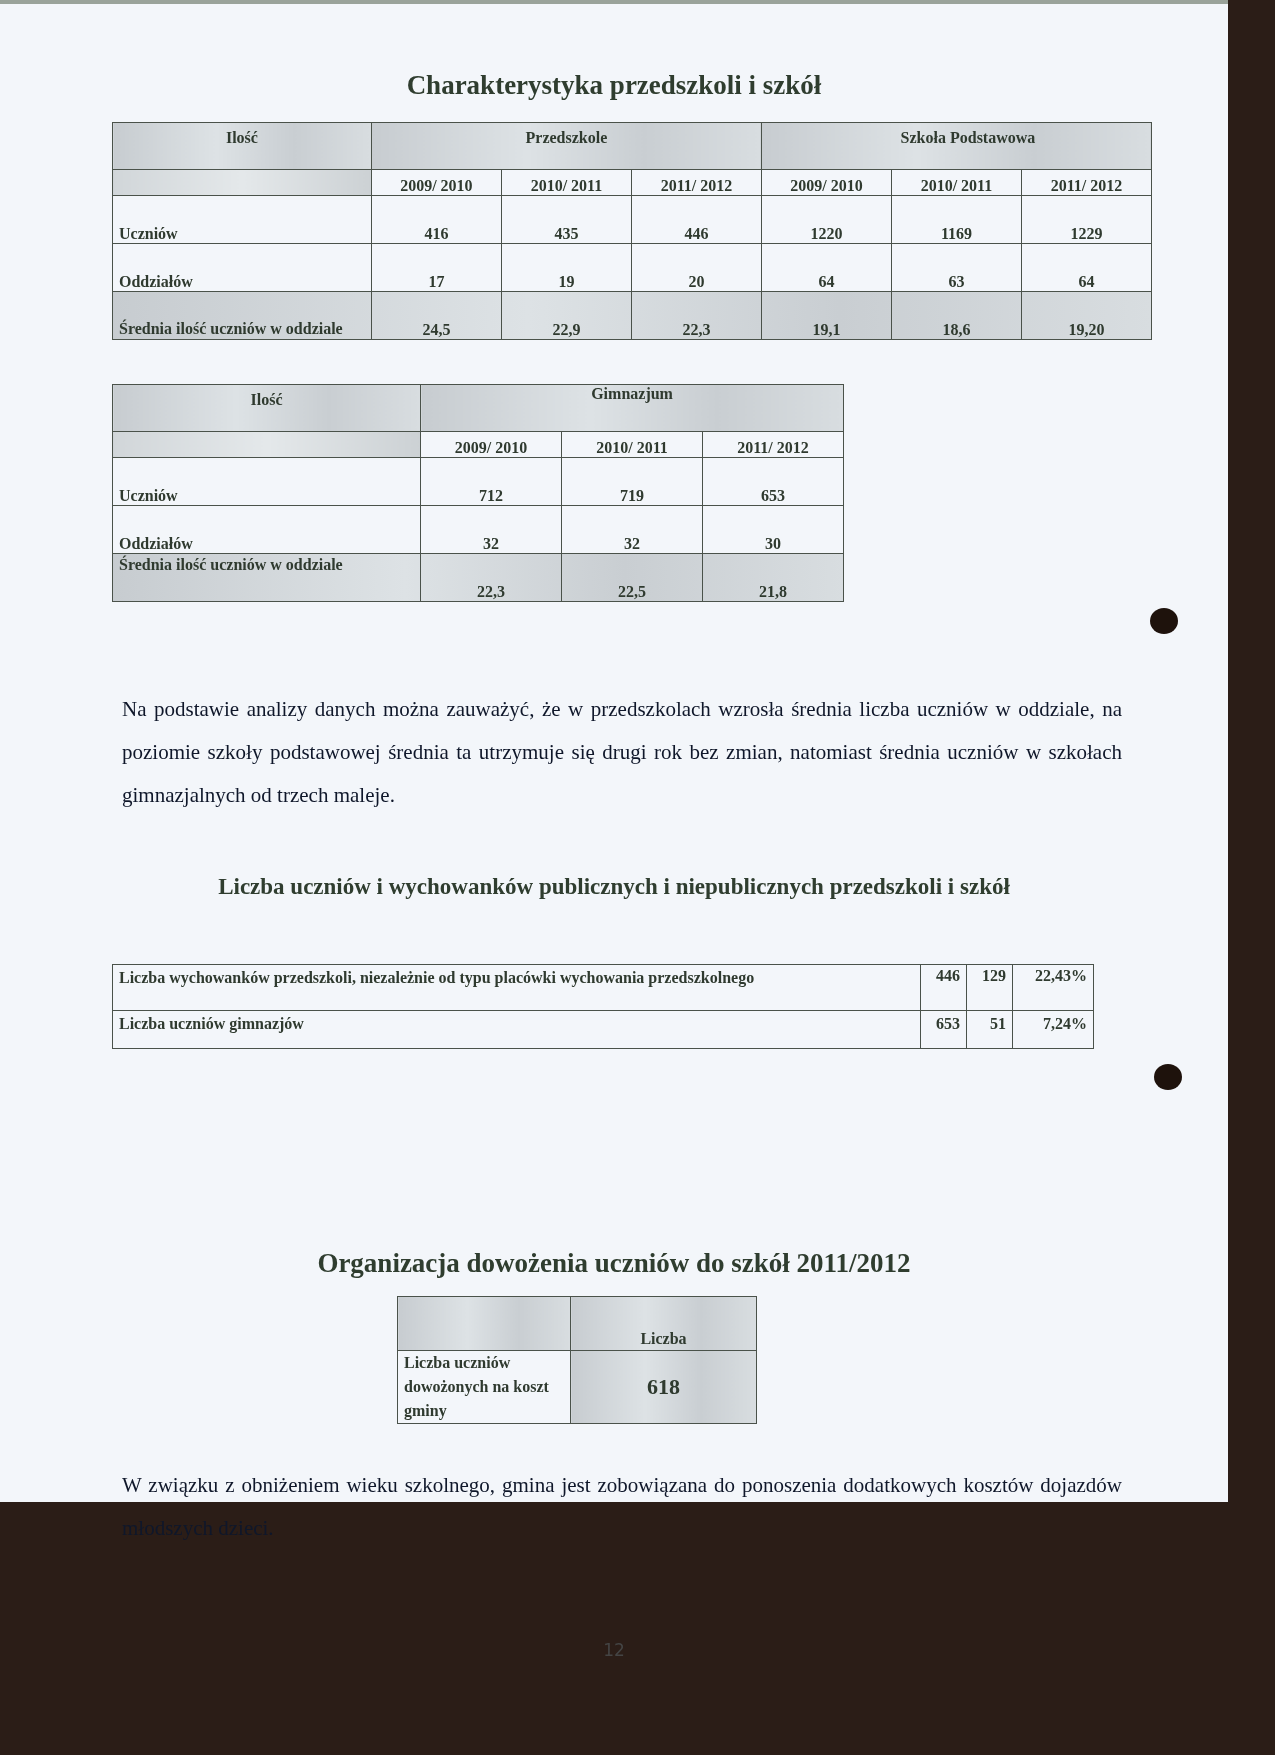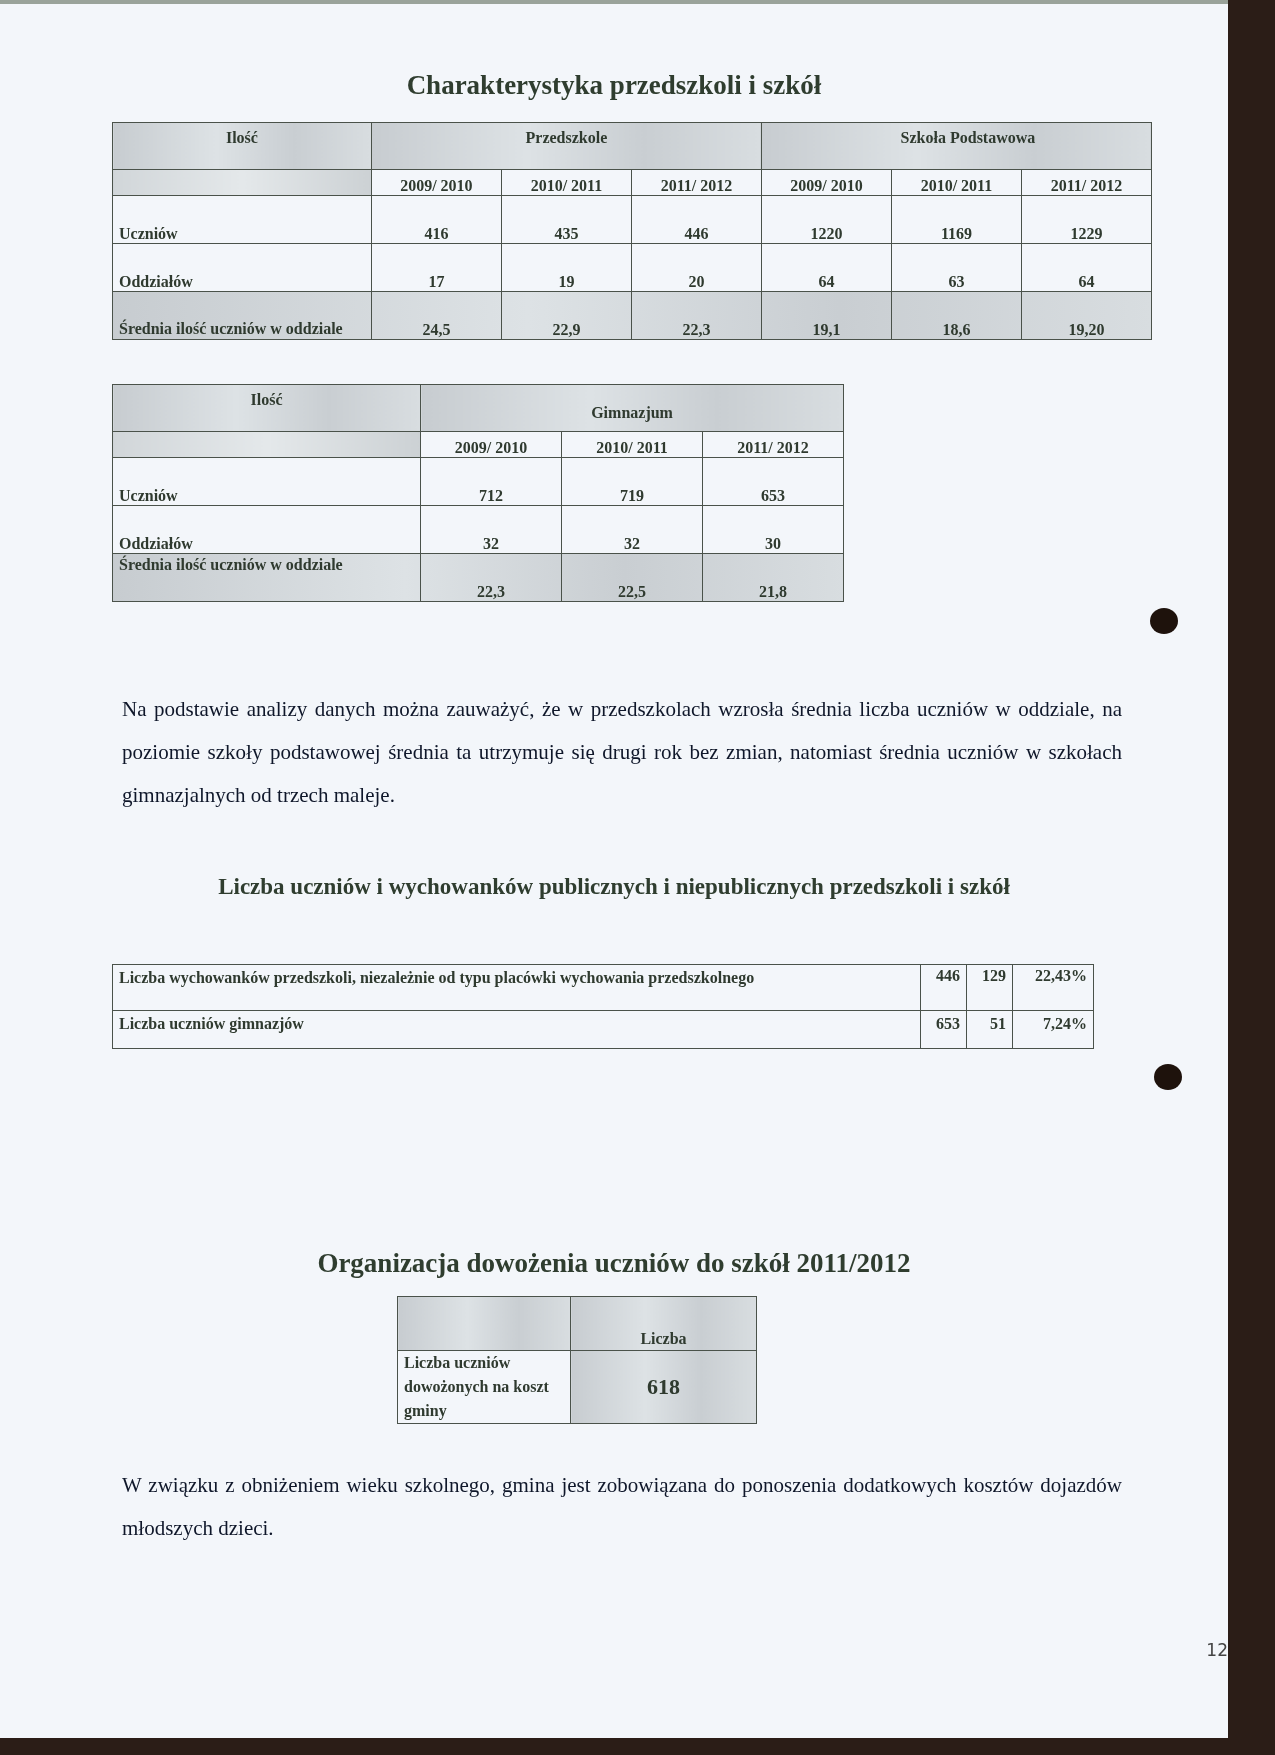--- a/index.html
+++ b/index.html
@@ -3,21 +3,21 @@
 <meta charset="utf-8">
 <style>
   html, body { margin:0; padding:0; }
   body {
     width:1275px; height:1755px; position:relative; overflow:hidden;
     background:#2b1d17;
     font-family:"Liberation Serif", "DejaVu Serif", serif;
     color:#2c332c;
   }
   .page {
-    position:absolute; left:0; top:4px; width:1228px; height:1734px;
+    position:absolute; left:0; top:4px; width:1228px; height:1498px;
     background:#f3f6fa;
   }
   .topstrip { position:absolute; left:0; top:0; width:1228px; height:4px; background:#9aa39a; }
   .hole { position:absolute; width:28px; height:26px; border-radius:50%; background:#1e120c; }
   .title {
     position:absolute; left:0; width:1228px; text-align:center;
     font-weight:bold; color:#2f3d2f;
   }
   table.grid {
     position:absolute; border-collapse:collapse;
@@ -29,21 +29,21 @@
   .shade { background:linear-gradient(90deg,#c7ccd0,#dde2e5 40%,#c9ced2 70%,#d8dde0); }
   .shade2 { background:linear-gradient(90deg,#d1d6d9,#e4e8ea 50%,#ccd1d4); }
   .c { text-align:center; }
   .r { text-align:right; }
   .top { vertical-align:top !important; }
   .para {
     position:absolute; font-size:21px; line-height:43px; color:#0f172a;
     text-align:justify; text-align-last:left;
   }
   .pagenum {
-    position:absolute; left:0; width:1228px; top:1636px; text-align:right;
+    position:absolute; left:0; width:1228px; top:1636px; text-align:center;
     font-family:"DejaVu Sans", sans-serif; font-size:17px; color:#444;
   }
 </style>
 </head>
 <body>
 
 <div class="topstrip"></div>
 <div class="page">
 
   <div class="hole" style="left:1150px;top:604px;"></div>
@@ -94,21 +94,21 @@
       <td class="c">18,6</td>
       <td class="c">19,20</td>
     </tr>
   </tbody>
     </table>
 
   <table class="grid" style="left:112px;top:380px;width:732px;">
     <tbody>
         <tr style="height:47px;">
       <td class="shade c top" style="width:300px;padding-top:6px;">Ilość</td>
-      <td class="shade c top" colspan="3" style="padding-top:19px;">Gimnazjum</td>
+      <td class="shade c top" colspan="3" style="padding-top:0;">Gimnazjum</td>
     </tr>
     <tr style="height:26px;">
       <td class="shade2"></td>
       <td class="c" style="width:130px;">2009/ 2010</td>
       <td class="c" style="width:130px;">2010/ 2011</td>
       <td class="c" style="width:130px;">2011/ 2012</td>
     </tr>
     <tr style="height:48px;">
       <td>Uczniów</td>
       <td class="c">712</td>

